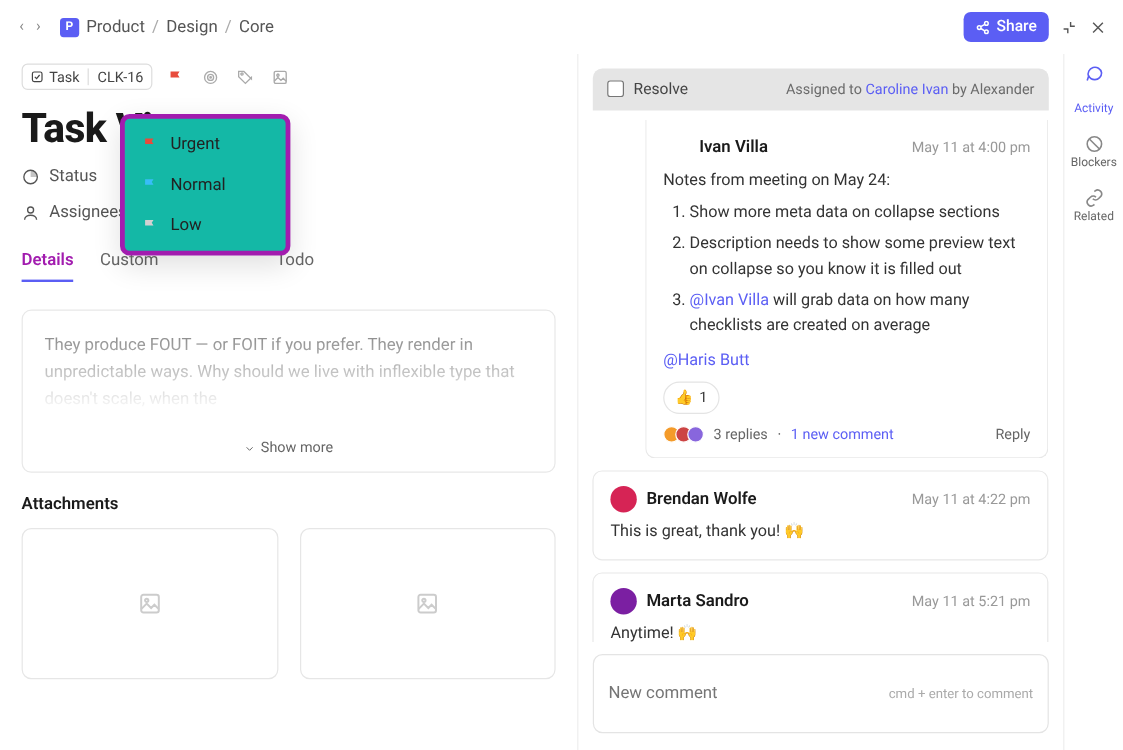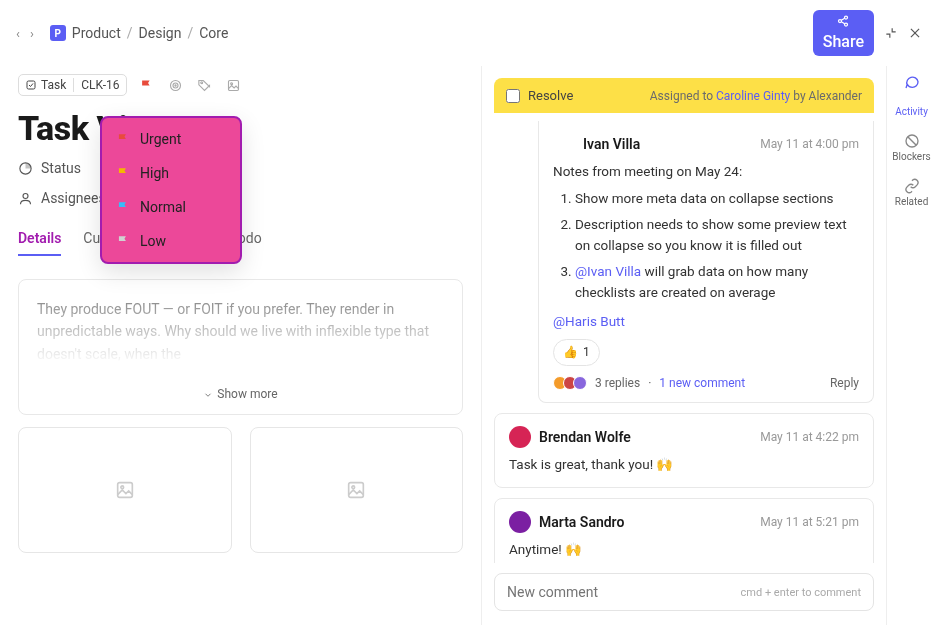--- a/index.html
+++ b/index.html
@@ -8,21 +8,21 @@
 
     
     .header { display: flex; align-items: center; padding: 10px 14px; gap: 8px; }
     .nav-arrows { display: flex; gap: 6px; color: #888; }
     .nav-arrows span { cursor: pointer; padding: 2px; font-size: 13px; }
     .breadcrumb { display: flex; align-items: center; gap: 6px; font-size: 14px; color: #666; margin-left: 6px; }
     .breadcrumb .proj-icon { background: #5b5ef4; color: #fff; width: 16px; height: 16px; border-radius: 3px; display: inline-flex; align-items: center; justify-content: center; font-size: 10px; font-weight: 700; }
     .breadcrumb span { color: #555; }
     .breadcrumb .sep { color: #aaa; }
     .header-right { margin-left: auto; display: flex; align-items: center; gap: 10px; }
-    .share-btn { background: #5b5ef4; color: #fff; border: none; border-radius: 6px; padding: 5px 10px; font-size: 16px; font-weight: 500; display: inline-flex; align-items: center; gap: 5px; cursor: pointer; flex-direction: column; }
+    .share-btn { background: #5b5ef4; color: #fff; border: none; border-radius: 6px; padding: 5px 10px; font-size: 13px; font-weight: 500; display: inline-flex; align-items: center; gap: 5px; cursor: pointer; }
     svg { display: block; }
     .hdr-icon { color: #555; cursor: pointer; }
 
     
     .body { flex: 1; display: flex; overflow: hidden; }
     .left { flex: 1; padding: 0 18px 18px 18px; overflow: hidden; position: relative; }
     .right { width: 405px; border-left: 1px solid #eee; display: flex; flex-direction: column; }
     .rail { width: 50px; border-left: 1px solid #eee; display: flex; flex-direction: column; align-items: center; padding-top: 8px; gap: 16px; }
     .rail-item { display: flex; flex-direction: column; align-items: center; gap: 2px; color: #666; cursor: pointer; font-size: 10px; }
     .rail-item svg { color: #888; }
@@ -49,25 +49,25 @@
     .desc-card { margin-top: 22px; border: 1px solid #e8e8e8; border-radius: 8px; padding: 18px 18px 10px 18px; font-size: 14px; line-height: 1.6; color: #2b2b2b; }
     .desc-card p { margin-bottom: 16px; }
     .desc-card .fade { color: #888; -webkit-mask-image: linear-gradient(#000 0%, transparent 100%); mask-image: linear-gradient(#000 0%, transparent 100%); }
     .show-more { text-align: center; color: #666; font-size: 12px; padding-top: 4px; cursor: pointer; display: flex; align-items: center; justify-content: center; gap: 4px; }
 
     .attach-title { margin-top: 18px; font-weight: 600; font-size: 14px; }
     .attach-row { display: flex; gap: 18px; margin-top: 12px; }
     .attach-box { flex: 1; height: 126px; border: 1px solid #e6e6e6; border-radius: 8px; display: flex; align-items: center; justify-content: center; color: #ccc; }
 
     
-    .dropdown { position: absolute; top: 50px; left: 100px; width: 142px; background: #ec4899; border: 2px solid #a21caf; border-radius: 8px; box-shadow: 0 8px 24px rgba(0,0,0,0.12); padding: 4px 0; z-index: 10; text-align: center; }
+    .dropdown { position: absolute; top: 50px; left: 100px; width: 142px; background: #14b8a6; border: 4px solid #a21caf; border-radius: 8px; box-shadow: 0 8px 24px rgba(0,0,0,0.12); padding: 4px 0; z-index: 10; text-align: center; }
     .dd-item { display: flex; align-items: center; gap: 10px; padding: 9px 14px; font-size: 14px; color: #222; cursor: pointer; }
 
     
-    .resolve-bar { display: flex; align-items: flex-end; margin: 12px 12px 8px 12px; padding: 10px 12px; background: #fde047; border-radius: 8px 8px 0 0; font-size: 13px; color: #444; }
+    .resolve-bar { display: flex; align-items: flex-start; margin: 12px 12px 8px 12px; padding: 10px 12px; background: #e5e5e5; border-radius: 8px 8px 0 0; font-size: 13px; color: #444; }
     .resolve-bar input[type="checkbox"] { margin-right: 8px; width: 14px; height: 14px; }
     .resolve-bar .assign { margin-left: auto; font-size: 12px; color: #6b6b6b; }
     .resolve-bar .assign a { color: #5b5ef4; text-decoration: none; }
 
     .comments { flex: 1; padding: 0 12px; overflow: auto; display: flex; flex-direction: column; gap: 10px; }
     .comment-card { border: 1px solid #e8e8e8; border-radius: 8px; padding: 12px 14px; font-size: 13.5px; background: #fff; }
     .comment-card.topcard { border-top: none; border-radius: 0 0 8px 8px; margin-left: 44px; }
     .c-head { display: flex; align-items: center; gap: 8px; margin-bottom: 6px; }
     .avatar { width: 22px; height: 22px; border-radius: 50%; display: inline-block; }
     .c-name { font-weight: 600; font-size: 14px; }
@@ -76,21 +76,21 @@
     .c-body ol { margin: 6px 0 8px 22px; display: flex; flex-direction: column; gap: 5px; }
     .mention { color: #5b5ef4; }
     .react { display: inline-flex; align-items: center; gap: 5px; border: 1px solid #e4e4e4; border-radius: 14px; padding: 3px 9px; font-size: 12px; margin-top: 8px; cursor: pointer; }
     .c-foot { display: flex; align-items: center; gap: 8px; margin-top: 10px; font-size: 12px; color: #666; }
     .mini-avatars { display: flex; }
     .mini-avatars span { width: 14px; height: 14px; border-radius: 50%; border: 1.5px solid #fff; margin-left: -4px; }
     .mini-avatars span:first-child { margin-left: 0; }
     .new-cmt { color: #5b5ef4; }
     .reply-link { margin-left: auto; cursor: pointer; }
 
-    .composer { margin: 10px 12px 14px 12px; border: 1px solid #e4e4e4; border-radius: 8px; padding: 10px 12px; display: flex; align-items: center; }
+    .composer { margin: 10px 12px 14px 12px; border: 1px solid #e4e4e4; border-radius: 8px; padding: 24px 12px; display: flex; align-items: center; }
     .composer input { border: none; outline: none; font-size: 14px; color: #888; flex: 1; }
     .composer .hint { font-size: 11px; color: #aaa; }
   </style>
 </head>
 <body>
 
 <div class="app">
 
   <div class="header">
     <div class="nav-arrows">
@@ -201,20 +201,21 @@
       <div class="desc-card">
         <p class="fade">They produce FOUT — or FOIT if you prefer. They render in unpredictable ways. Why should we live with inflexible type that doesn't scale, when the</p>
         <div class="show-more">
           <svg width="10" height="10" viewBox="0 0 24 24" fill="none" stroke="currentColor" stroke-width="2">
               <polyline points="6 9 12 15 18 9"></polyline>
             </svg>
           <span>Show more</span>
         </div>
       </div>
 
+      <div class="attach-title">Attachments</div>
       <div class="attach-row">
         <div class="attach-box">
           <svg width="22" height="22" viewBox="0 0 24 24" fill="none" stroke="currentColor" stroke-width="1.8">
               <rect x="4" y="4" width="16" height="16" rx="2"></rect>
               <circle cx="9" cy="9" r="1.5"></circle>
               <path d="M4 17l5-5 4 4 3-3 4 4"></path>
             </svg>
         </div>
         <div class="attach-box">
           <svg width="22" height="22" viewBox="0 0 24 24" fill="none" stroke="currentColor" stroke-width="1.8">
@@ -226,46 +227,40 @@
       </div>
 
       <div class="dropdown">
         <div class="dd-item">
           <svg width="14" height="14" viewBox="0 0 24 24" fill="#e84b3c">
               <path d="M5 3v18M5 4h12l-2.5 4L17 12H5"></path>
             </svg>
           <span>Urgent</span>
         </div>
         <div class="dd-item">
-          <svg width="14" height="14" viewBox="0 0 24 24" fill="#f5b800">
-              <path d="M5 3v18M5 4h12l-2.5 4L17 12H5"></path>
-            </svg>
-          <span>High</span>
-        </div>
-        <div class="dd-item">
           <svg width="14" height="14" viewBox="0 0 24 24" fill="#38bdf8">
               <path d="M5 3v18M5 4h12l-2.5 4L17 12H5"></path>
             </svg>
           <span>Normal</span>
         </div>
         <div class="dd-item">
           <svg width="14" height="14" viewBox="0 0 24 24" fill="#d1d1d1">
               <path d="M5 3v18M5 4h12l-2.5 4L17 12H5"></path>
             </svg>
           <span>Low</span>
         </div>
       </div>
     </div>
 
     <div class="right">
       <div class="resolve-bar">
         <input type="checkbox" style="">
         <span>Resolve</span>
         <span class="assign">
-          <span>Assigned to </span><a href="#">Caroline Ginty</a><span> by Alexander</span>
+          <span>Assigned to </span><a href="#">Caroline Ivan</a><span> by Alexander</span>
         </span>
       </div>
 
       <div class="comments">
 
         <div class="comment-card topcard">
           <div class="c-head">
             <span class="avatar" style="#11a683"></span>
             <span class="c-name">Ivan Villa</span>
             <span class="c-time">May 11 at 4:00 pm</span>
@@ -297,21 +292,21 @@
             <span class="reply-link">Reply</span>
           </div>
         </div>
 
         <div class="comment-card">
           <div class="c-head">
             <span class="avatar" style="background:#d62455"></span>
             <span class="c-name">Brendan Wolfe</span>
             <span class="c-time">May 11 at 4:22 pm</span>
           </div>
-          <div class="c-body">Task is great, thank you! 🙌</div>
+          <div class="c-body">This is great, thank you! 🙌</div>
         </div>
 
         <div class="comment-card">
           <div class="c-head">
             <span class="avatar" style="background:#7b1fa2"></span>
             <span class="c-name">Marta Sandro</span>
             <span class="c-time">May 11 at 5:21 pm</span>
           </div>
           <div class="c-body">Anytime! 🙌</div>
         </div>

